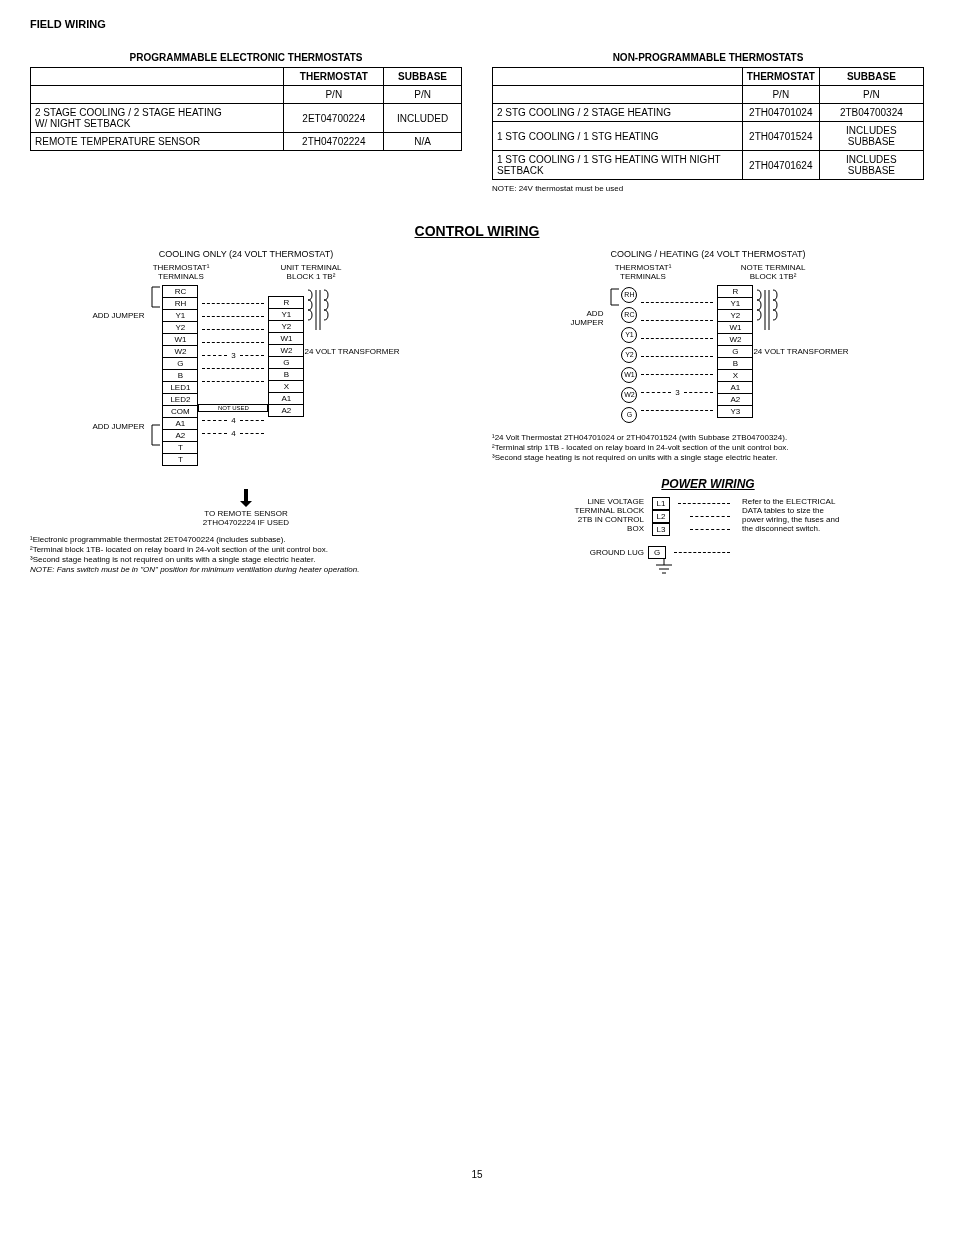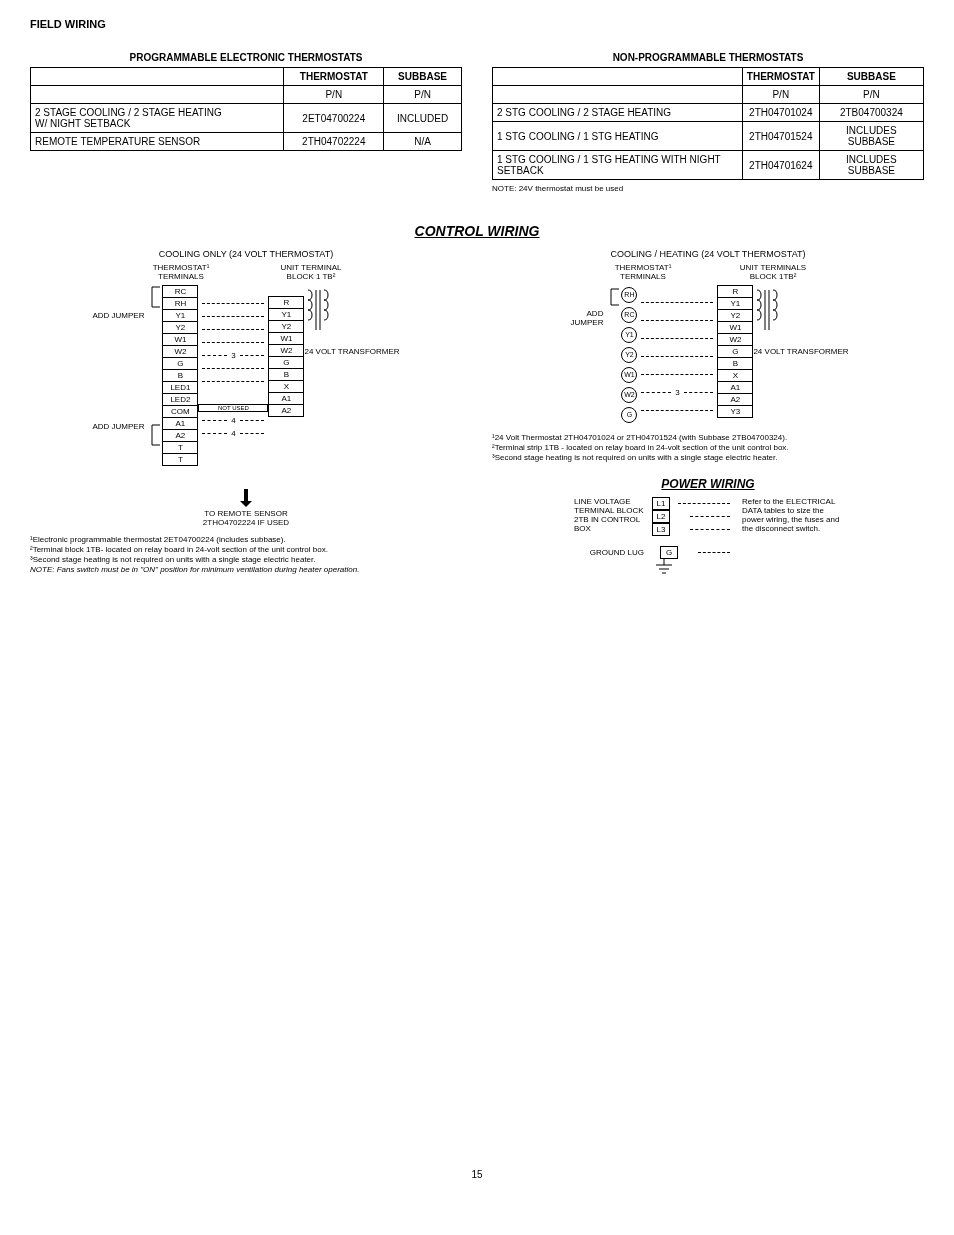--- a/index.html
+++ b/index.html
@@ -6,21 +6,21 @@
   .page-head{font-size:11px;font-weight:bold;margin-bottom:18px}
   .sub{font-size:10px;margin-bottom:12px}
   .row{display:flex;gap:30px}
   .tbl-box{flex:1}
   .tbl-title{font-size:10px;font-weight:bold;text-align:center;margin:4px 0}
   table{border-collapse:collapse;width:100%;font-size:10px}
   th,td{border:1px solid #000;padding:3px 4px;text-align:center;vertical-align:middle}
   th{font-weight:bold}
   .left-head{text-align:left}
   .notes{font-size:8px;margin-top:4px}
-  .section-title{text-align:center;font-size:14px;font-weight:bold;font-style:italic;text-decoration:underline;margin:30px 0 10px}
+  .section-title{text-align:center;font-size:14px;font-weight:bold;text-decoration:underline;margin:30px 0 10px}
   .wiring-row{display:flex;gap:30px;align-items:flex-start}
   .diag{flex:1;font-size:8px}
   .diag-header{font-size:9px;text-align:center;margin-bottom:4px}
   .term{border:1px solid #000;width:34px;height:11px;line-height:11px;text-align:center;margin-bottom:-1px;font-size:8px}
   .circ{border:1px solid #000;border-radius:50%;width:14px;height:14px;line-height:14px;text-align:center;font-size:7px;margin:2px auto}
   .dash{border-top:1px dashed #000;flex:1;height:0;margin:0 4px}
   .wire-row{display:flex;align-items:center;height:13px}
   .small-label{font-size:8px}
   .flex{display:flex}
   .col{display:flex;flex-direction:column}
@@ -225,21 +225,21 @@
       <div>²Terminal block 1TB- located on relay board in 24-volt section of the unit control box.</div>
       <div>³Second stage heating is not required on units with a single stage electric heater.</div>
       <div class="ital">NOTE: Fans switch must be in "ON" position for minimum ventilation during heater operation.</div>
     </div>
   </div>
 
   <div class="diag">
     <div class="diag-header">COOLING / HEATING (24 VOLT THERMOSTAT)</div>
     <div class="flex" style="justify-content:center;gap:60px">
       <div class="small-label" style="text-align:center;width:70px">THERMOSTAT¹ TERMINALS</div>
-      <div class="small-label" style="text-align:center;width:70px">UNIT TERMINALS BLOCK 1TB²</div>
+      <div class="small-label" style="text-align:center;width:70px">NOTE TERMINAL BLOCK 1TB²</div>
     </div>
 
     <div class="flex" style="align-items:flex-start;justify-content:center;margin-top:4px">
       <div class="small-label" style="text-align:right;margin-right:4px;margin-top:24px;width:36px">ADD JUMPER</div>
       <svg width="14" height="60">
         <path d="M12 4 L4 4 L4 20 L12 20" fill="none" stroke="#000"></path>
       </svg>
 
       <div class="col">
         <div class="circ">RH</div>
@@ -300,36 +300,36 @@
     </div>
 
     <div class="foot">
       <div>¹24 Volt Thermostat 2TH04701024 or 2TH04701524 (with Subbase 2TB04700324).</div>
       <div>²Terminal strip 1TB - located on relay board in 24-volt section of the unit control box.</div>
       <div>³Second stage heating is not required on units with a single stage electric heater.</div>
     </div>
 
     <div class="power-title">POWER  WIRING</div>
     <div class="flex" style="justify-content:center;gap:8px;align-items:flex-start">
-      <div class="small-label" style="width:70px;text-align:left">LINE VOLTAGE TERMINAL BLOCK 2TB IN CONTROL BOX</div>
+      <div class="small-label" style="width:70px;text-align:right">LINE VOLTAGE TERMINAL BLOCK 2TB IN CONTROL BOX</div>
       <div class="col">
         <div class="flex" style="align-items:center;gap:4px">
               <div class="L">L1</div>
               <div class="dash" style="width:40px"></div>
             </div>
         <div class="flex" style="align-items:center;gap:16px">
               <div class="L">L2</div>
               <div class="dash" style="width:40px"></div>
             </div>
         <div class="flex" style="align-items:center;gap:16px">
               <div class="L">L3</div>
               <div class="dash" style="width:40px"></div>
             </div>
         <div style="height:10px"></div>
-        <div class="flex" style="align-items:center;gap:16px">
+        <div class="flex" style="align-items:center;gap:4px">
           <div class="small-label" style="width:70px;text-align:right;margin-left:-78px">GROUND LUG</div>
           <div class="L">G</div>
           <div class="dash" style="width:20px"></div>
         </div>
         <svg width="20" height="16" style="margin-left:2px">
           <path d="M10 0 v6 M2 6 h16 M5 10 h10 M8 14 h4" stroke="#000" fill="none"></path>
         </svg>
       </div>
       <div class="small-label" style="width:100px">Refer to the ELECTRICAL DATA tables to size the power wiring, the fuses and the disconnect switch.</div>
     </div>

